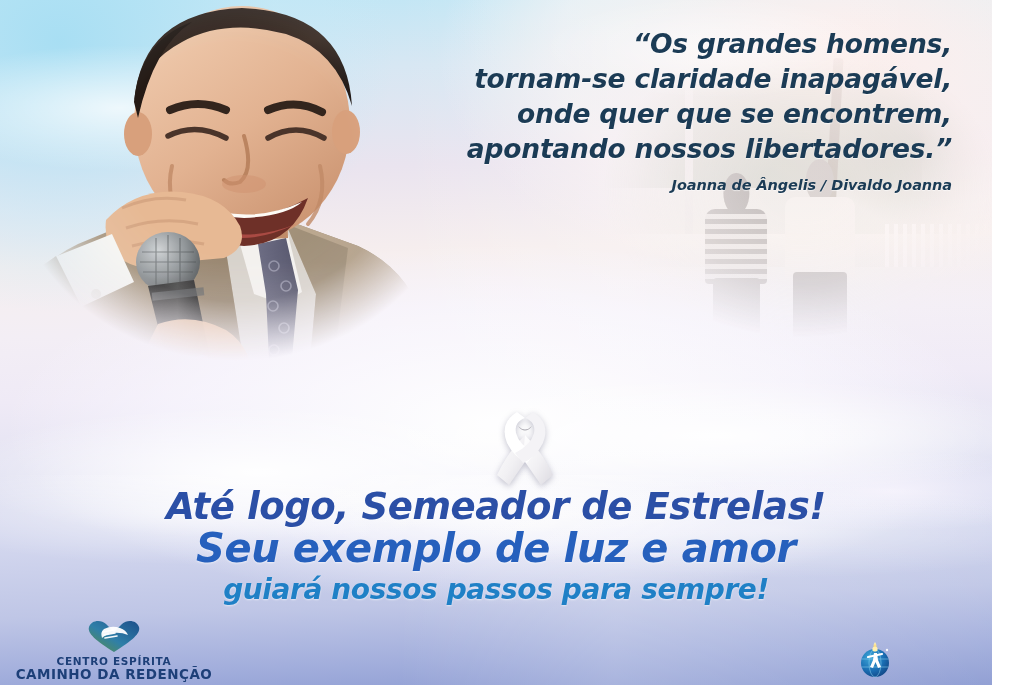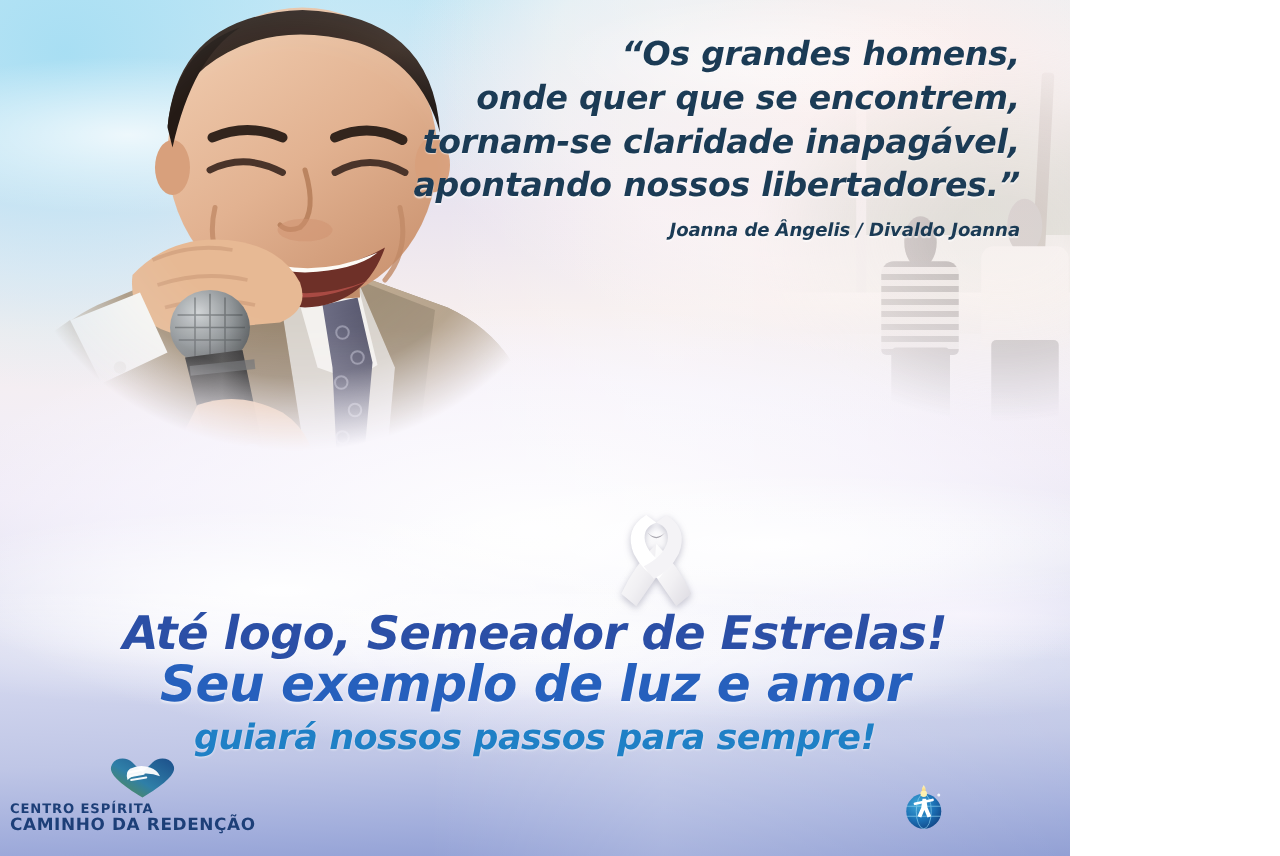--- a/index.html
+++ b/index.html
@@ -4,21 +4,21 @@
 <style>
   * { margin:0; padding:0; box-sizing:border-box; }
   html, body {
     width:1024px; height:685px;
     font-family:"DejaVu Sans", sans-serif;
     overflow:hidden; background:#fff;
   }
 
   #poster {
     position:relative;
-    width:856px; height:685px;
+    width:992px; height:685px;
     overflow:hidden;
     background:
       radial-gradient(ellipse 520px 300px at 85% 8%,  rgba(255,238,235,0.96) 0%, rgba(255,245,242,0.55) 55%, rgba(255,255,255,0) 78%),
       radial-gradient(ellipse 420px 340px at 6% 6%,   rgba(166,222,243,0.95) 0%, rgba(197,233,247,0.55) 52%, rgba(255,255,255,0) 80%),
       radial-gradient(ellipse 600px 220px at 50% 62%, rgba(255,255,255,0.98) 0%, rgba(250,248,255,0.6) 55%, rgba(255,255,255,0) 82%),
       linear-gradient(178deg,
         #bfe6f5 0%,
         #d7e7f3 11%,
         #eae4ef 25%,
         #f6eeee 37%,
@@ -156,21 +156,21 @@
     font-style:italic; font-weight:bold;
     letter-spacing:-0.4px;
     white-space:nowrap;
     text-shadow:0 1px 2px rgba(255,255,255,0.55);
   }
   #hl-1 { font-size:37px; line-height:43px; color:#2b4fa6; }
   #hl-2 { font-size:40px; line-height:41px; color:#2660bd; }
   #hl-3 { font-size:28px; line-height:41px; color:#1f80c6; }
 
   
-  .logo { position:absolute; bottom:18px; text-align:left; }
+  .logo { position:absolute; bottom:4px; text-align:center; }
   #logo-left  { left:8px;  width:212px; }
   #logo-right { right:6px; width:222px; }
   .logo-mark { display:block; margin:0 auto 2px; }
   .logo-text { font-family:"DejaVu Sans", sans-serif; font-weight:bold;
                color:#1d3f78; letter-spacing:0.7px; line-height:13px; }
   .logo-text.small { font-size:10.5px; }
   .logo-text.big   { font-size:13.5px; letter-spacing:0.5px; }
   .logo-text.one   { font-size:14px; letter-spacing:0.6px; }
 </style>
 </head>
@@ -309,22 +309,22 @@
     </g>
     <path d="M162 292 L208 286 L236 420 Q220 432 196 430 Z" fill="url(#gMic)"></path>
     <rect x="166" y="296" width="52" height="8" transform="rotate(-6 192 300)" fill="#5c6063" opacity="0.7"></rect>
 
     <path d="M172 330 Q206 318 240 336 Q268 354 268 396 Q262 432 222 432 L170 432 Q146 396 158 358 Z" fill="#e9bd99" opacity="0.93"></path>
     <ellipse cx="216" cy="372" rx="9" ry="11" fill="#e7e6e2" opacity="0.85"></ellipse>
   </svg>
 
   <div id="quote-block">
     <div class="quote-line">“Os grandes homens,</div>
+    <div class="quote-line">tornam-se claridade inapagável,</div>
     <div class="quote-line">onde quer que se encontrem,</div>
-    <div class="quote-line">tornam-se claridade inapagável,</div>
     <div class="quote-line">apontando nossos libertadores.”</div>
     <div id="quote-attrib">Joanna de Ângelis / Divaldo Joanna</div>
   </div>
 
   <svg id="ribbon" viewBox="0 0 76 82">
     <defs>
       <linearGradient id="gRib" x1="0" y1="0" x2="1" y2="1">
         <stop offset="0%" stop-color="#ffffff"></stop>
           <stop offset="55%" stop-color="#f1f0f3"></stop>
         <stop offset="100%" stop-color="#dcdae1"></stop>

